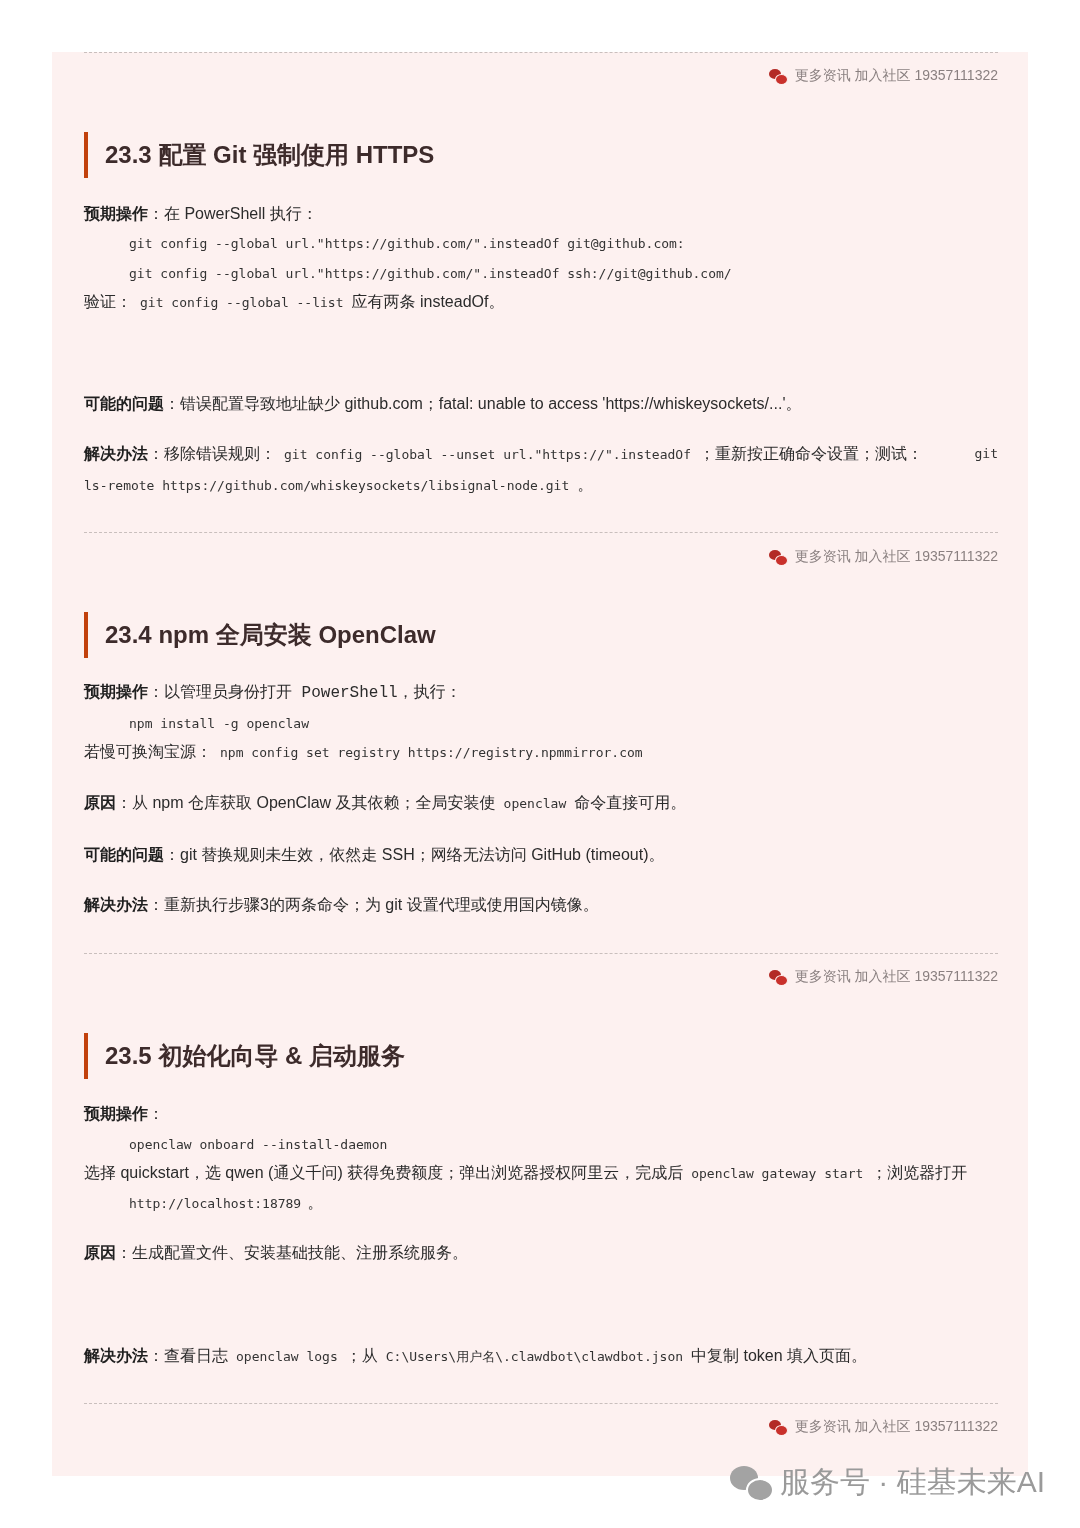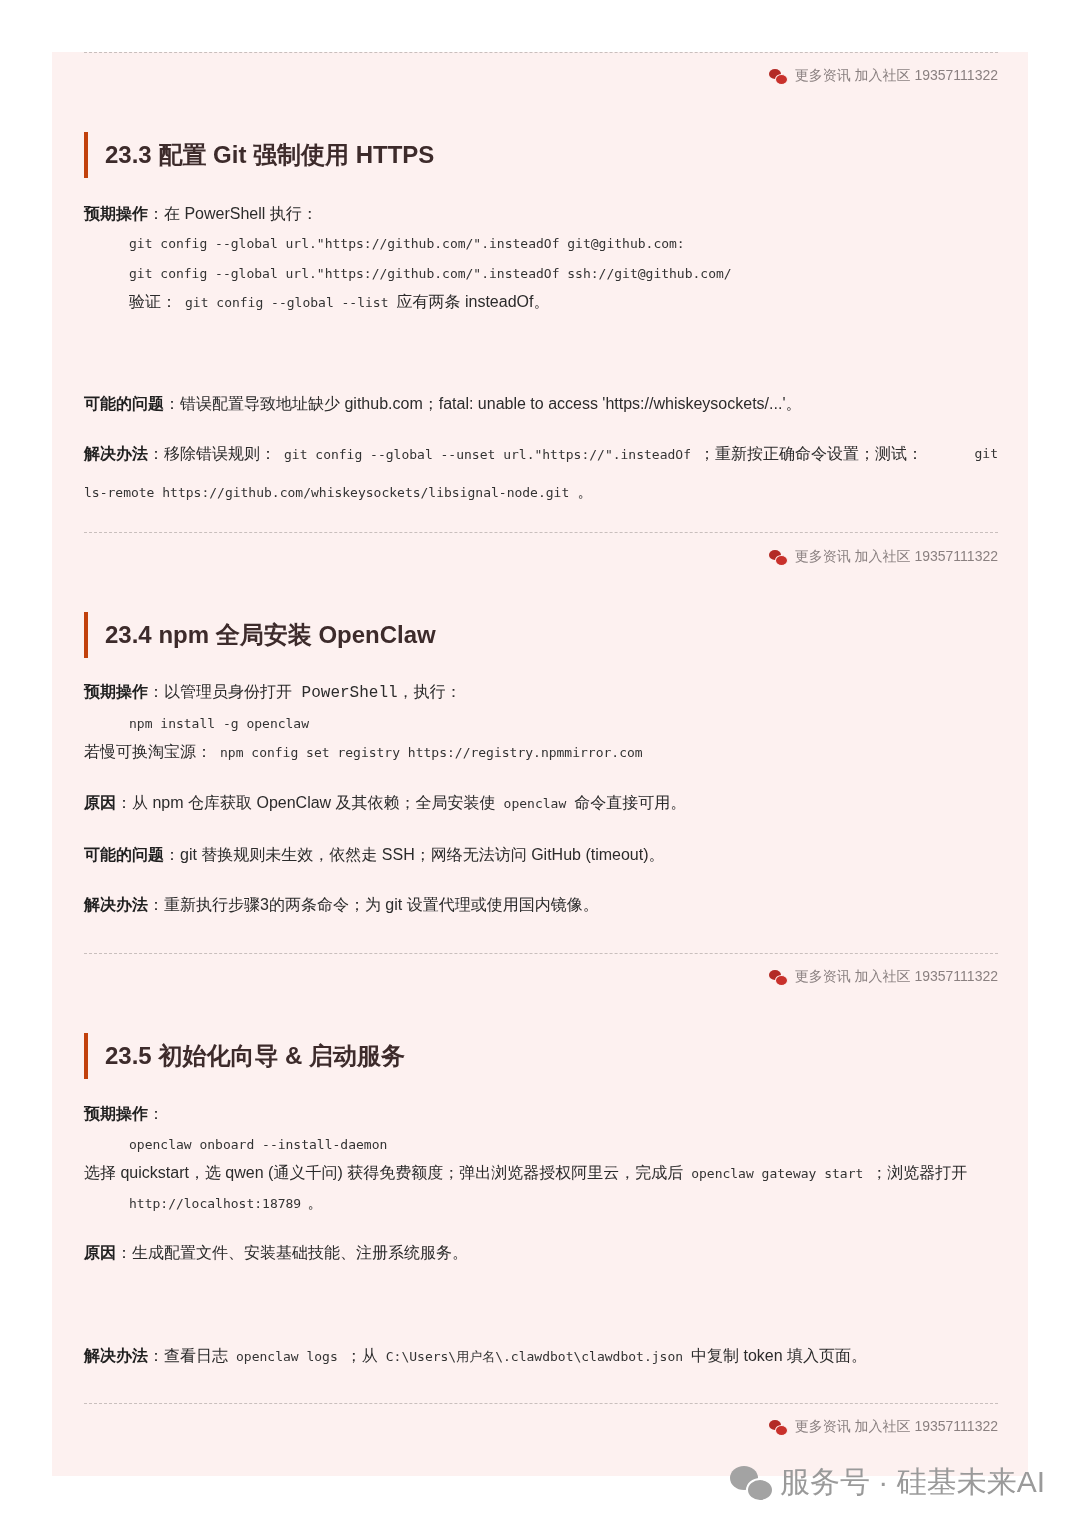--- a/index.html
+++ b/index.html
@@ -62,31 +62,31 @@
     <span>更多资讯 加入社区 19357111322</span>
   </div>
 
   <div class="section-title" style="top:80px;">23.3 配置 Git 强制使用 HTTPS</div>
 
   <div class="line" style="top:151px;">
     <span class="label">预期操作</span><span>：在 PowerShell 执行：</span>
   </div>
   <div class="line codeline" style="top:180px;"><code>git config --global url."https://github.com/".insteadOf git@github.com:</code></div>
   <div class="line codeline" style="top:210px;"><code>git config --global url."https://github.com/".insteadOf ssh://git@github.com/</code></div>
-  <div class="line" style="top:239px;margin-left:45px;">
+  <div class="line" style="top:239px;">
     <span>验证：</span><code>git config --global --list</code><span>应有两条 insteadOf。</span>
   </div>
 
   <div class="line" style="top:341px;">
     <span class="label">可能的问题</span><span>：错误配置导致地址缺少 github.com；fatal: unable to access 'https://whiskeysockets/...'。</span>
   </div>
   <div class="line" style="top:391px;">
     <span class="label">解决办法</span><span>：移除错误规则：</span><code>git config --global --unset url."https://".insteadOf</code><span>；重新按正确命令设置；测试：</span><code style="float:right;padding-right:0;">git</code>
   </div>
-  <div class="line" style="top:422px;margin-top:7px;">
+  <div class="line" style="top:422px;">
     <code style="padding-left:0;">ls-remote https://github.com/whiskeysockets/libsignal-node.git</code><span>。</span>
   </div>
 
   <div class="divider" style="top:480px;"></div>
   <div class="promo" style="top:496px;">
     <span class="wx">
         <span class="b1"></span>
         <span class="b2"></span>
       </span>
     <span>更多资讯 加入社区 19357111322</span>

